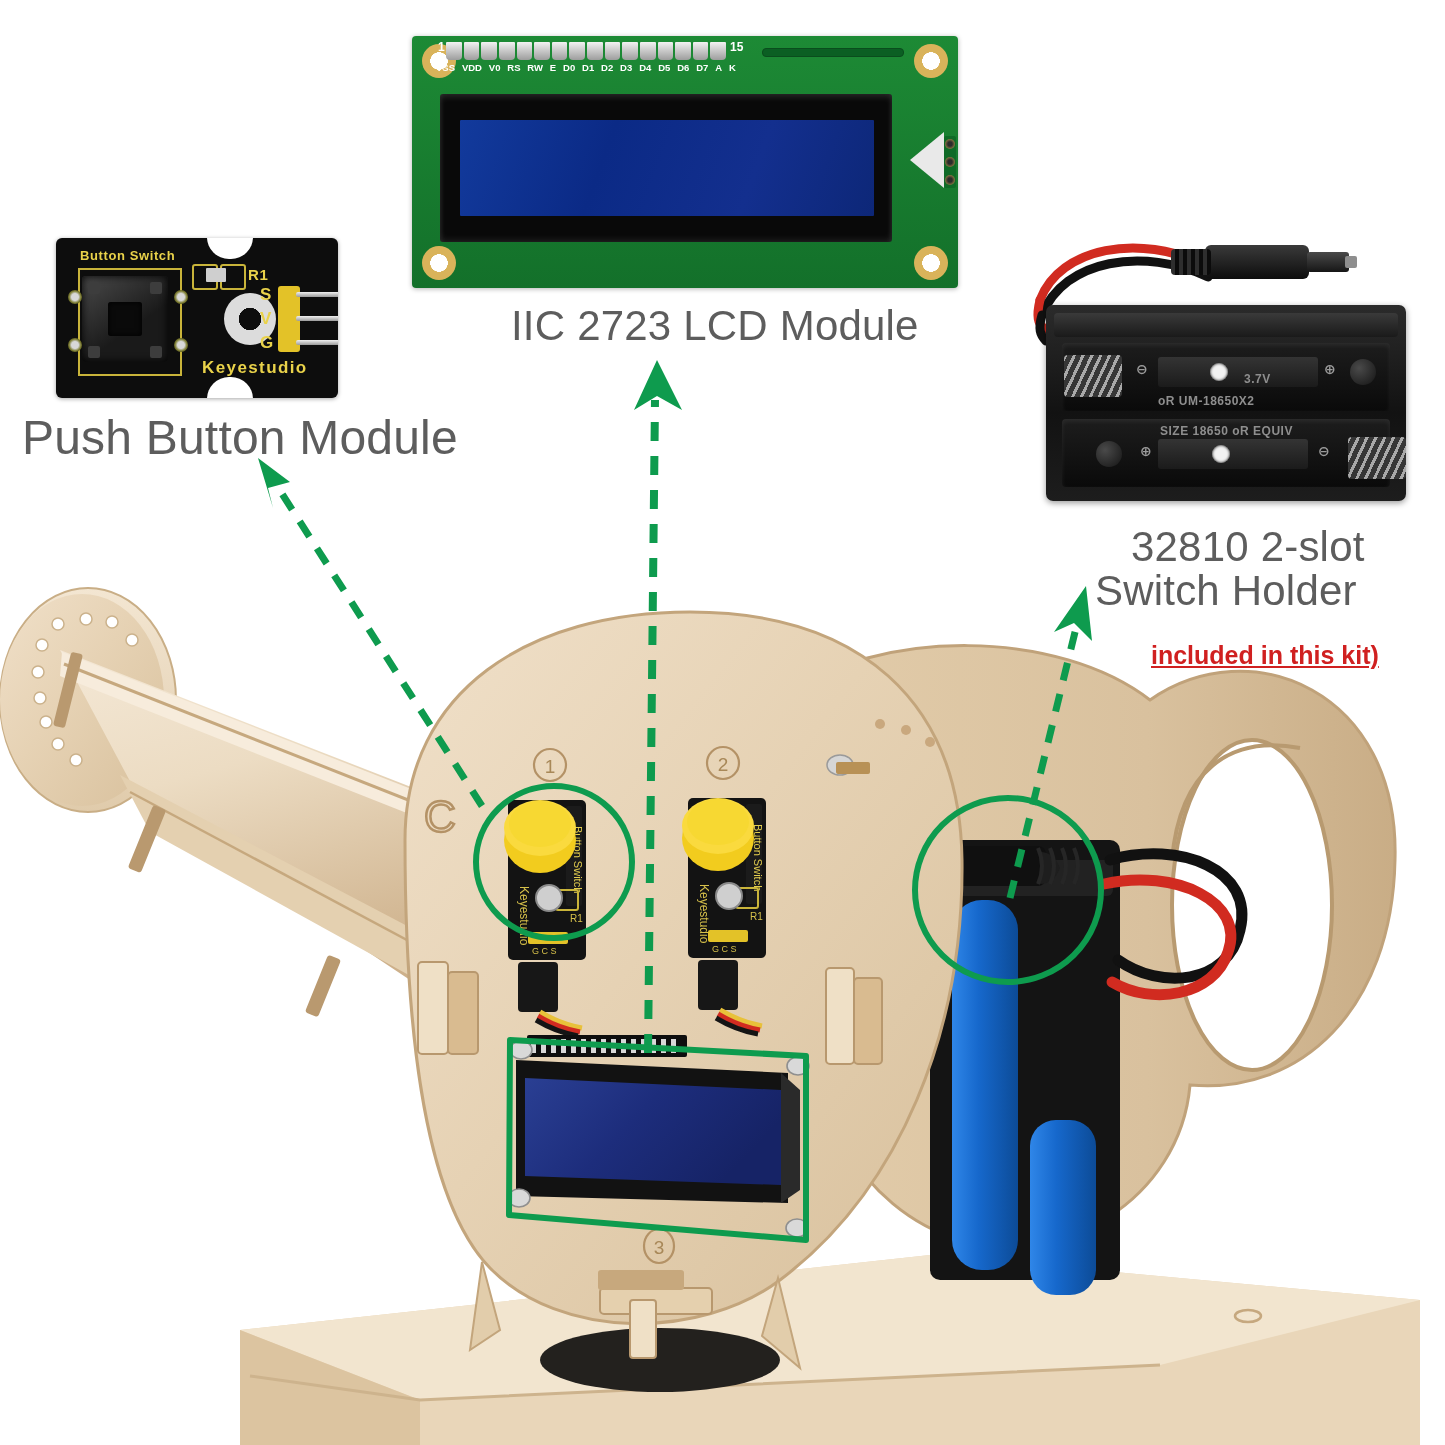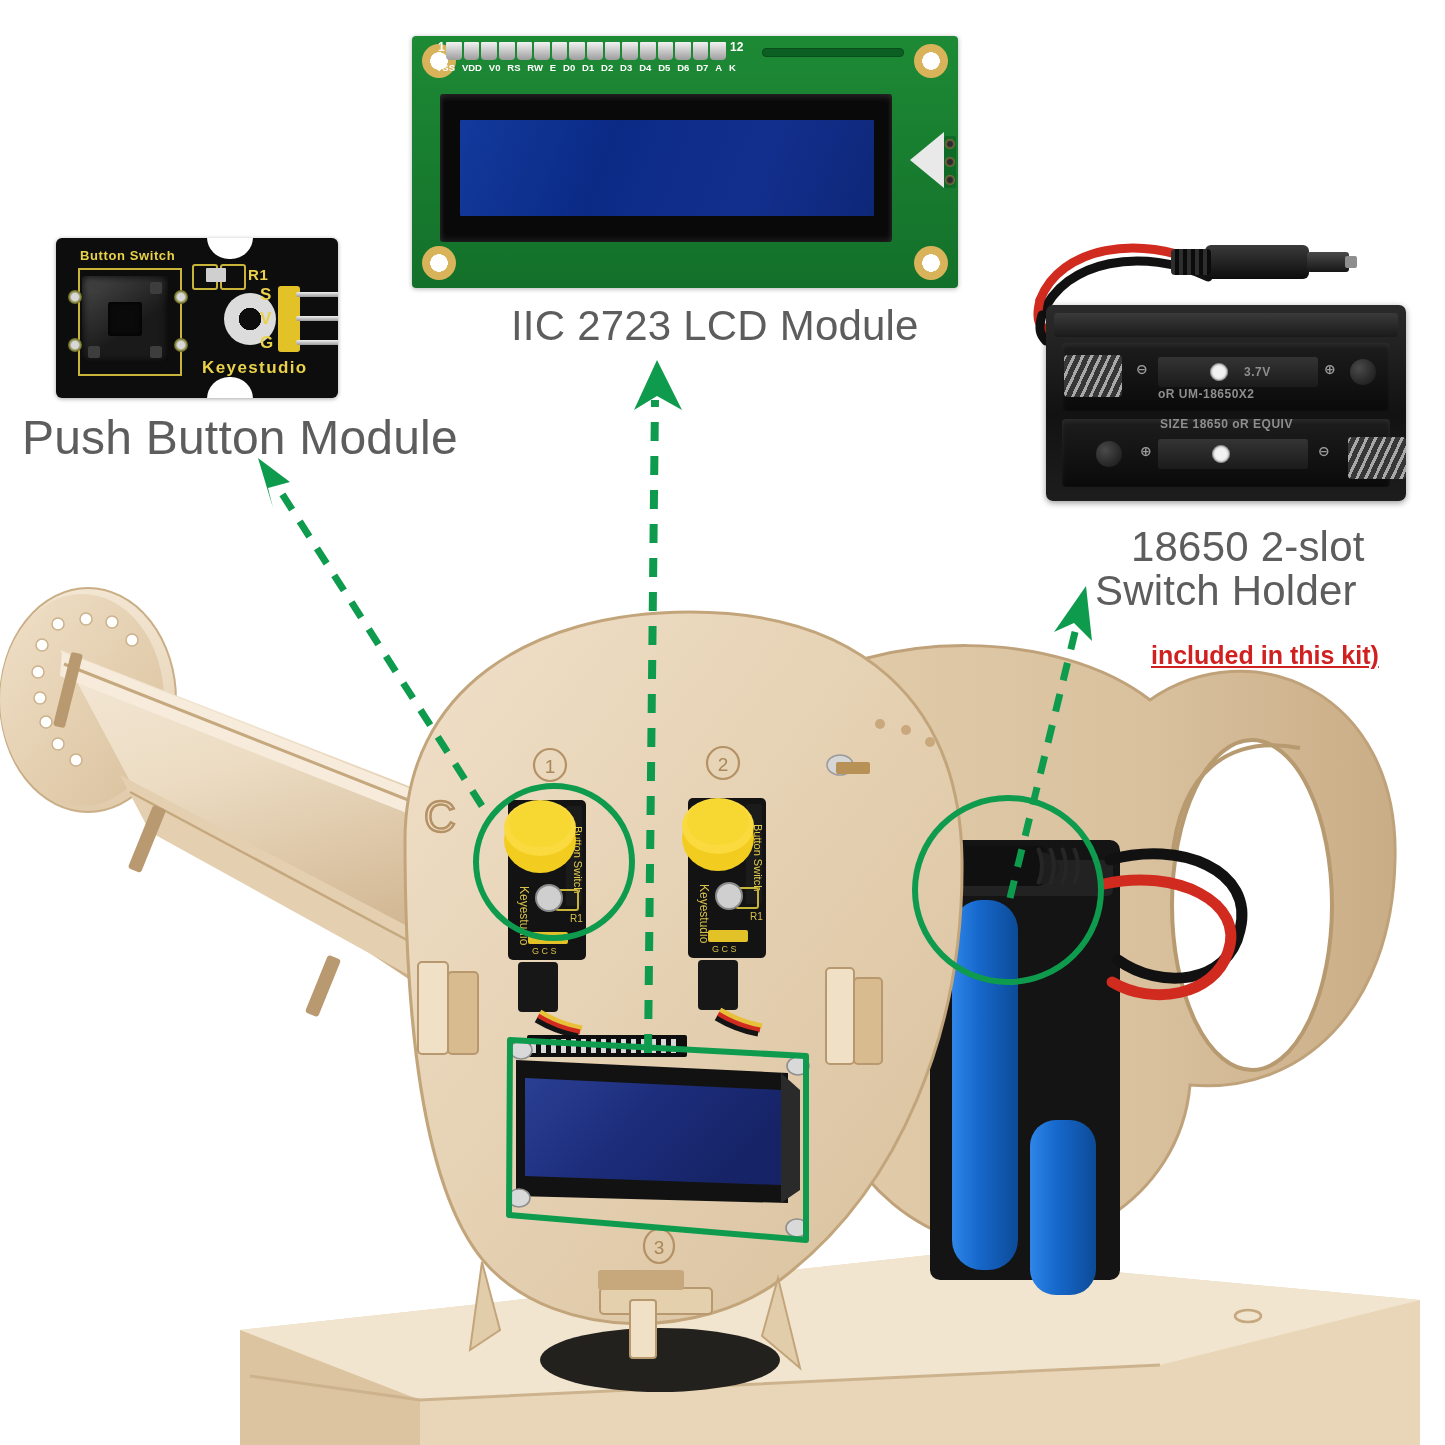--- a/index.html
+++ b/index.html
@@ -74,21 +74,21 @@
   .bh{width:360px;height:196px;border-radius:7px;
       background:linear-gradient(#2b2b2b,#121212 55%,#1d1d1d);
       box-shadow:0 2px 6px rgba(0,0,0,.4);}
   .bh .lip{position:absolute;left:8px;top:8px;right:8px;height:24px;border-radius:4px;
       background:linear-gradient(#3a3a3a,#1a1a1a);}
   .bh .cell{position:absolute;left:16px;right:16px;height:68px;border-radius:4px;
       background:linear-gradient(#1d1d1d,#0a0a0a);box-shadow:inset 0 2px 5px rgba(255,255,255,.08);}
   .bh .plate{position:absolute;height:30px;border-radius:3px;
       background:linear-gradient(#343434,#1b1b1b);}
   .bh .txt{position:absolute;color:#8e8e8e;font-size:12px;font-weight:700;
-      font-family:"Liberation Sans",sans-serif;letter-spacing:.5px;white-space:nowrap;}
+      font-family:"Liberation Sans",sans-serif;letter-spacing:.5px;white-space:nowrap;margin-top:7px;}
   .bh .hole{position:absolute;width:18px;height:18px;border-radius:50%;
       background:#f2f2f2;box-shadow:inset 0 0 3px #000;}
   .bh .spring{position:absolute;width:58px;height:42px;
       background:repeating-linear-gradient(115deg,#b9b9b9 0 3px,#3a3a3a 3px 8px);
       border-radius:4px;opacity:.9;}
   .bh .dot{position:absolute;width:26px;height:26px;border-radius:50%;
       background:radial-gradient(circle at 35% 35%,#4a4a4a,#141414);}
   .bh .sym{position:absolute;color:#9b9b9b;font-size:14px;font-weight:700;}
 
   
@@ -167,21 +167,21 @@
       <i></i>
         <i></i>
         <i></i>
         <i></i>
         <i></i>
         <i></i>
         <i></i>
         <i></i>
     </div>
     <div class="num" style="left:26px;top:4px;">1</div>
-    <div class="num" style="left:318px;top:4px;">12</div>
+    <div class="num" style="left:318px;top:4px;">15</div>
 
     <div class="pinlabels">
       <span>VSS</span>
       <span>VDD</span>
       <span>V0</span>
       <span>RS</span>
       <span>RW</span>
       <span>E</span>
       <span>D0</span>
       <span>D1</span>
@@ -245,21 +245,21 @@
         <div class="plate" style="left:96px;top:20px;width:150px;"></div>
         <div class="hole" style="left:150px;top:26px;"></div>
         <div class="dot" style="left:34px;top:22px;"></div>
         <div class="sym" style="left:78px;top:24px;">⊕</div>
         <div class="sym" style="left:256px;top:24px;">⊖</div>
         <div class="spring" style="left:286px;top:18px;"></div>
       </div>
     </div>
   </div>
 
-  <div class="abs lbl" style="left:1131px;top:524px;font-size:42px;">18650 2-slot</div>
+  <div class="abs lbl" style="left:1131px;top:524px;font-size:42px;">32810 2-slot</div>
   <div class="abs lbl" style="left:1095px;top:568px;font-size:42px;">Switch Holder</div>
   <div class="abs lbl-red" style="left:1151px;top:640px;">included in this kit)</div>
 
   <svg class="woodsvg" viewBox="0 0 1445 1445">
     <defs>
       <linearGradient id="wd1" x1="0" y1="0" x2="1" y2="1">
         <stop offset="0%" stop-color="#f0e0c9"></stop>
         <stop offset="45%" stop-color="#e6d2b4"></stop>
         <stop offset="100%" stop-color="#d8c09c"></stop>
       </linearGradient>

